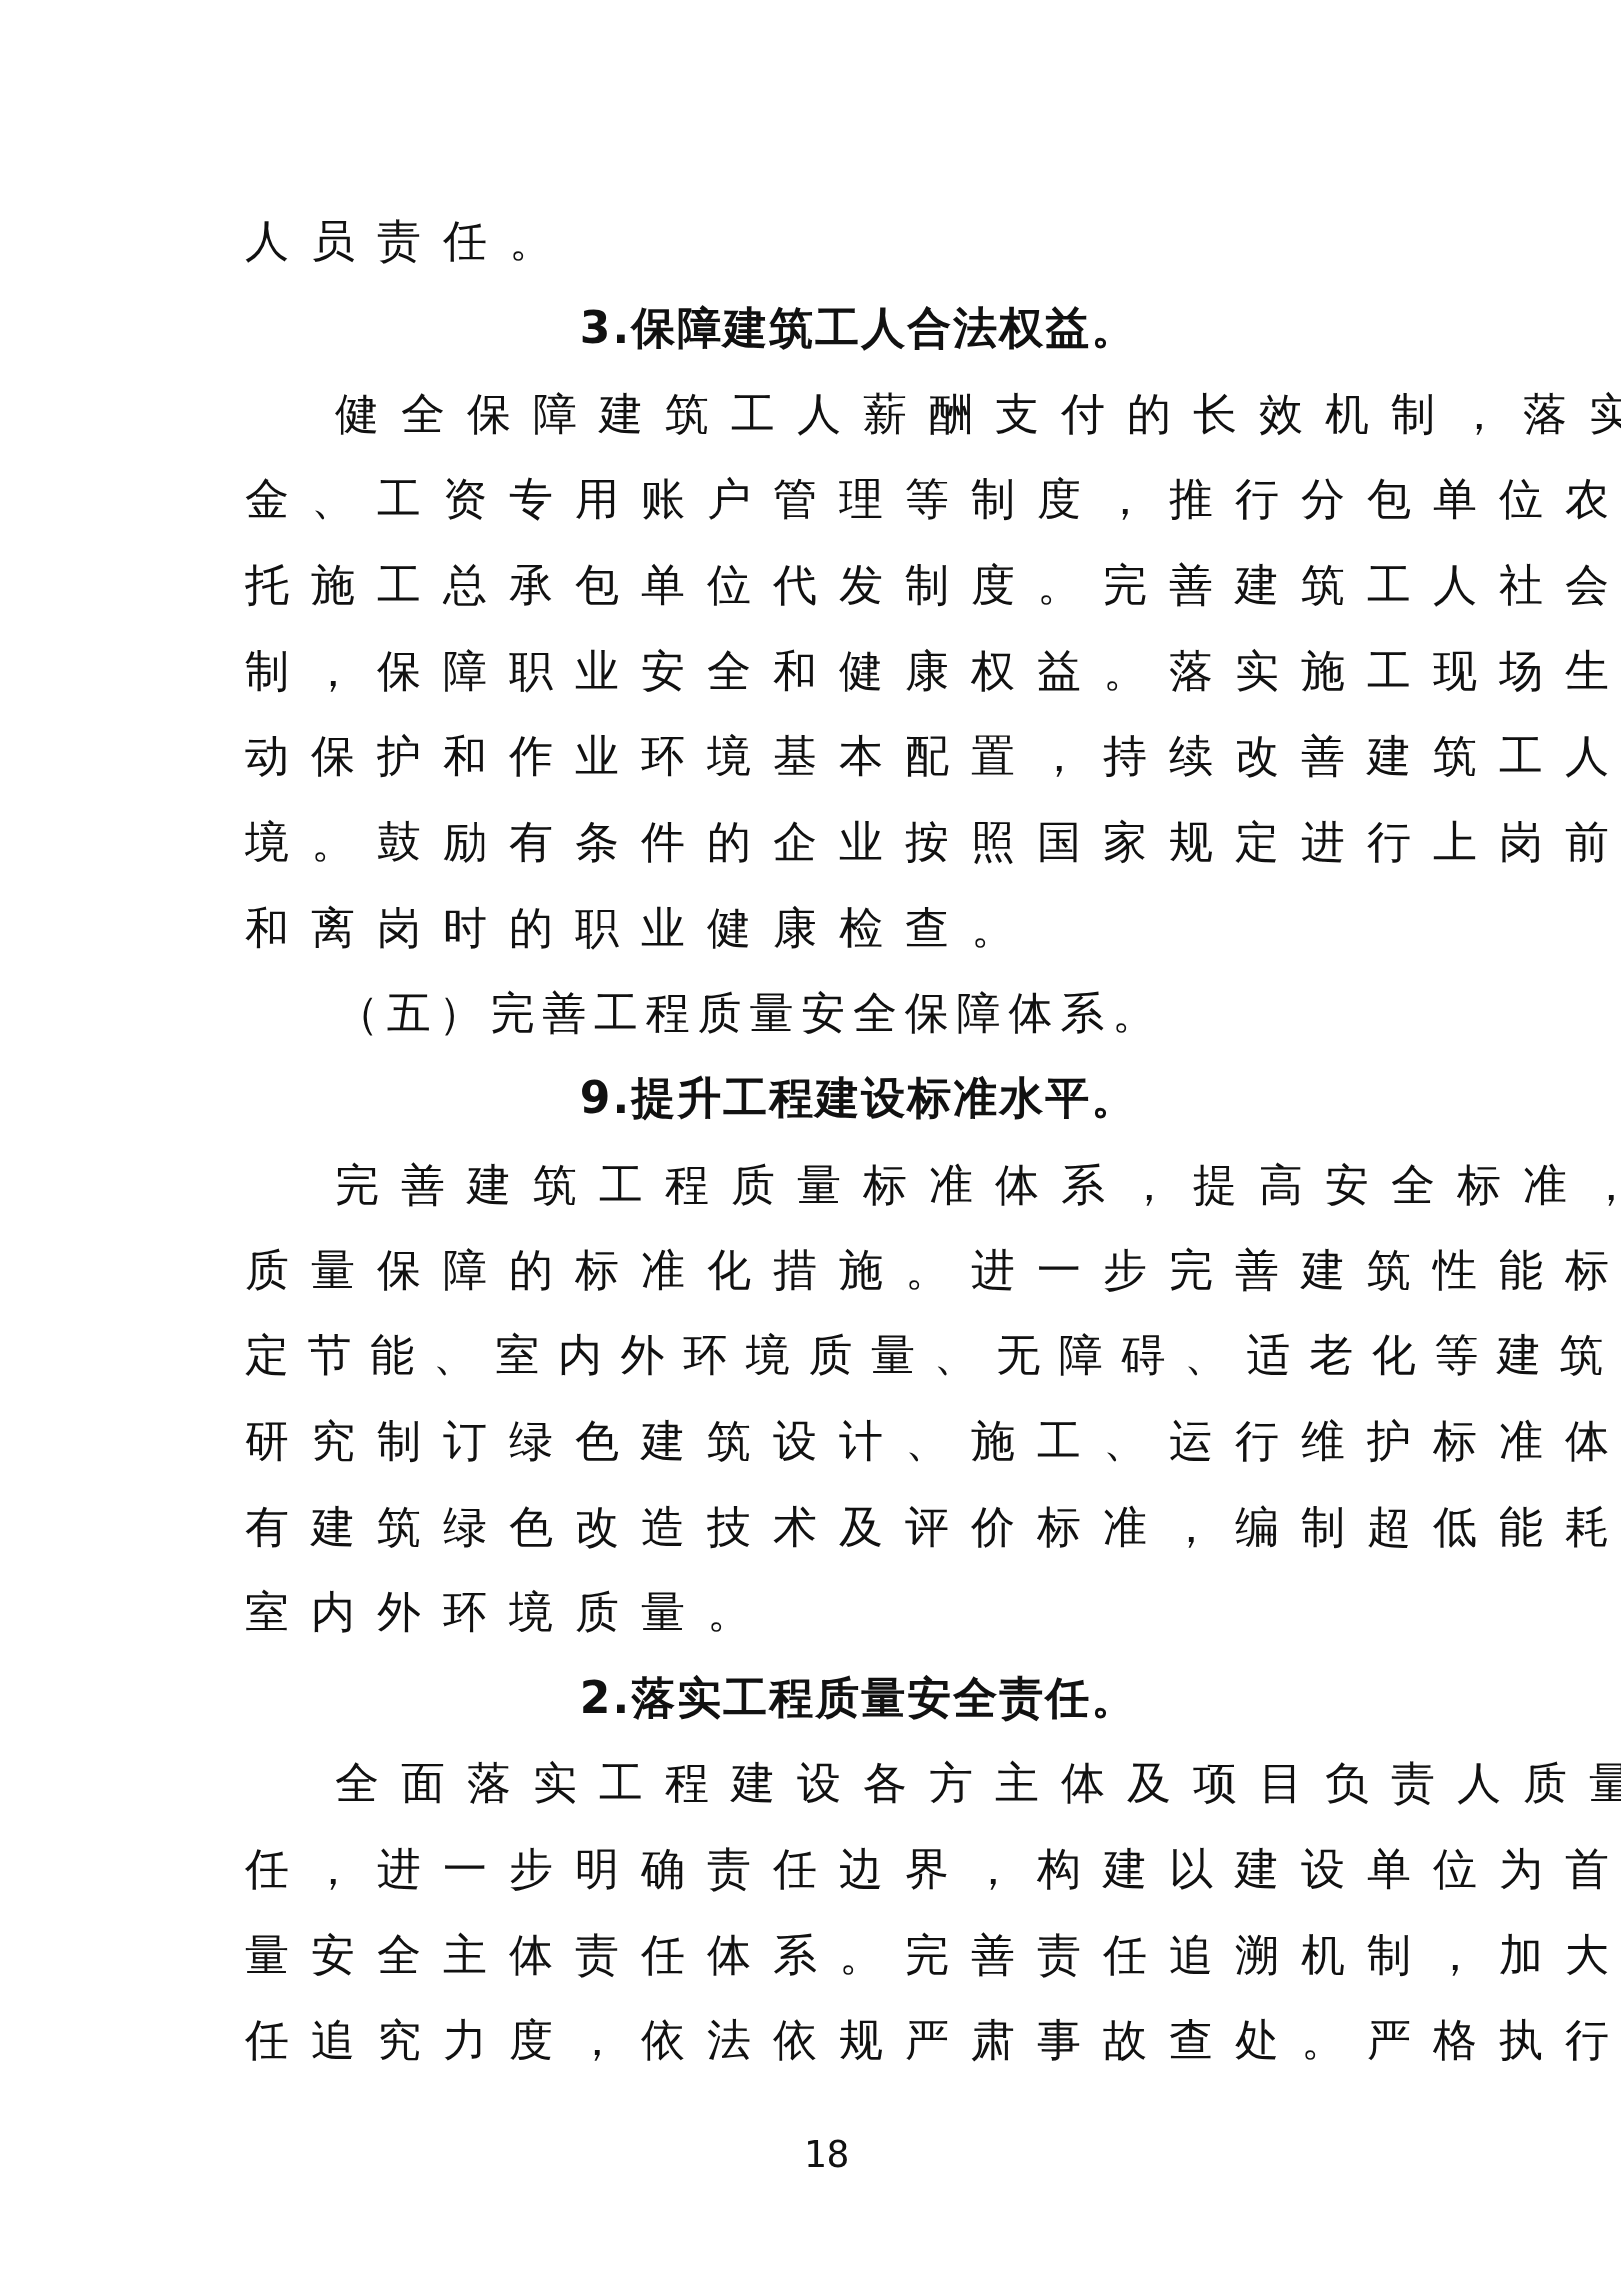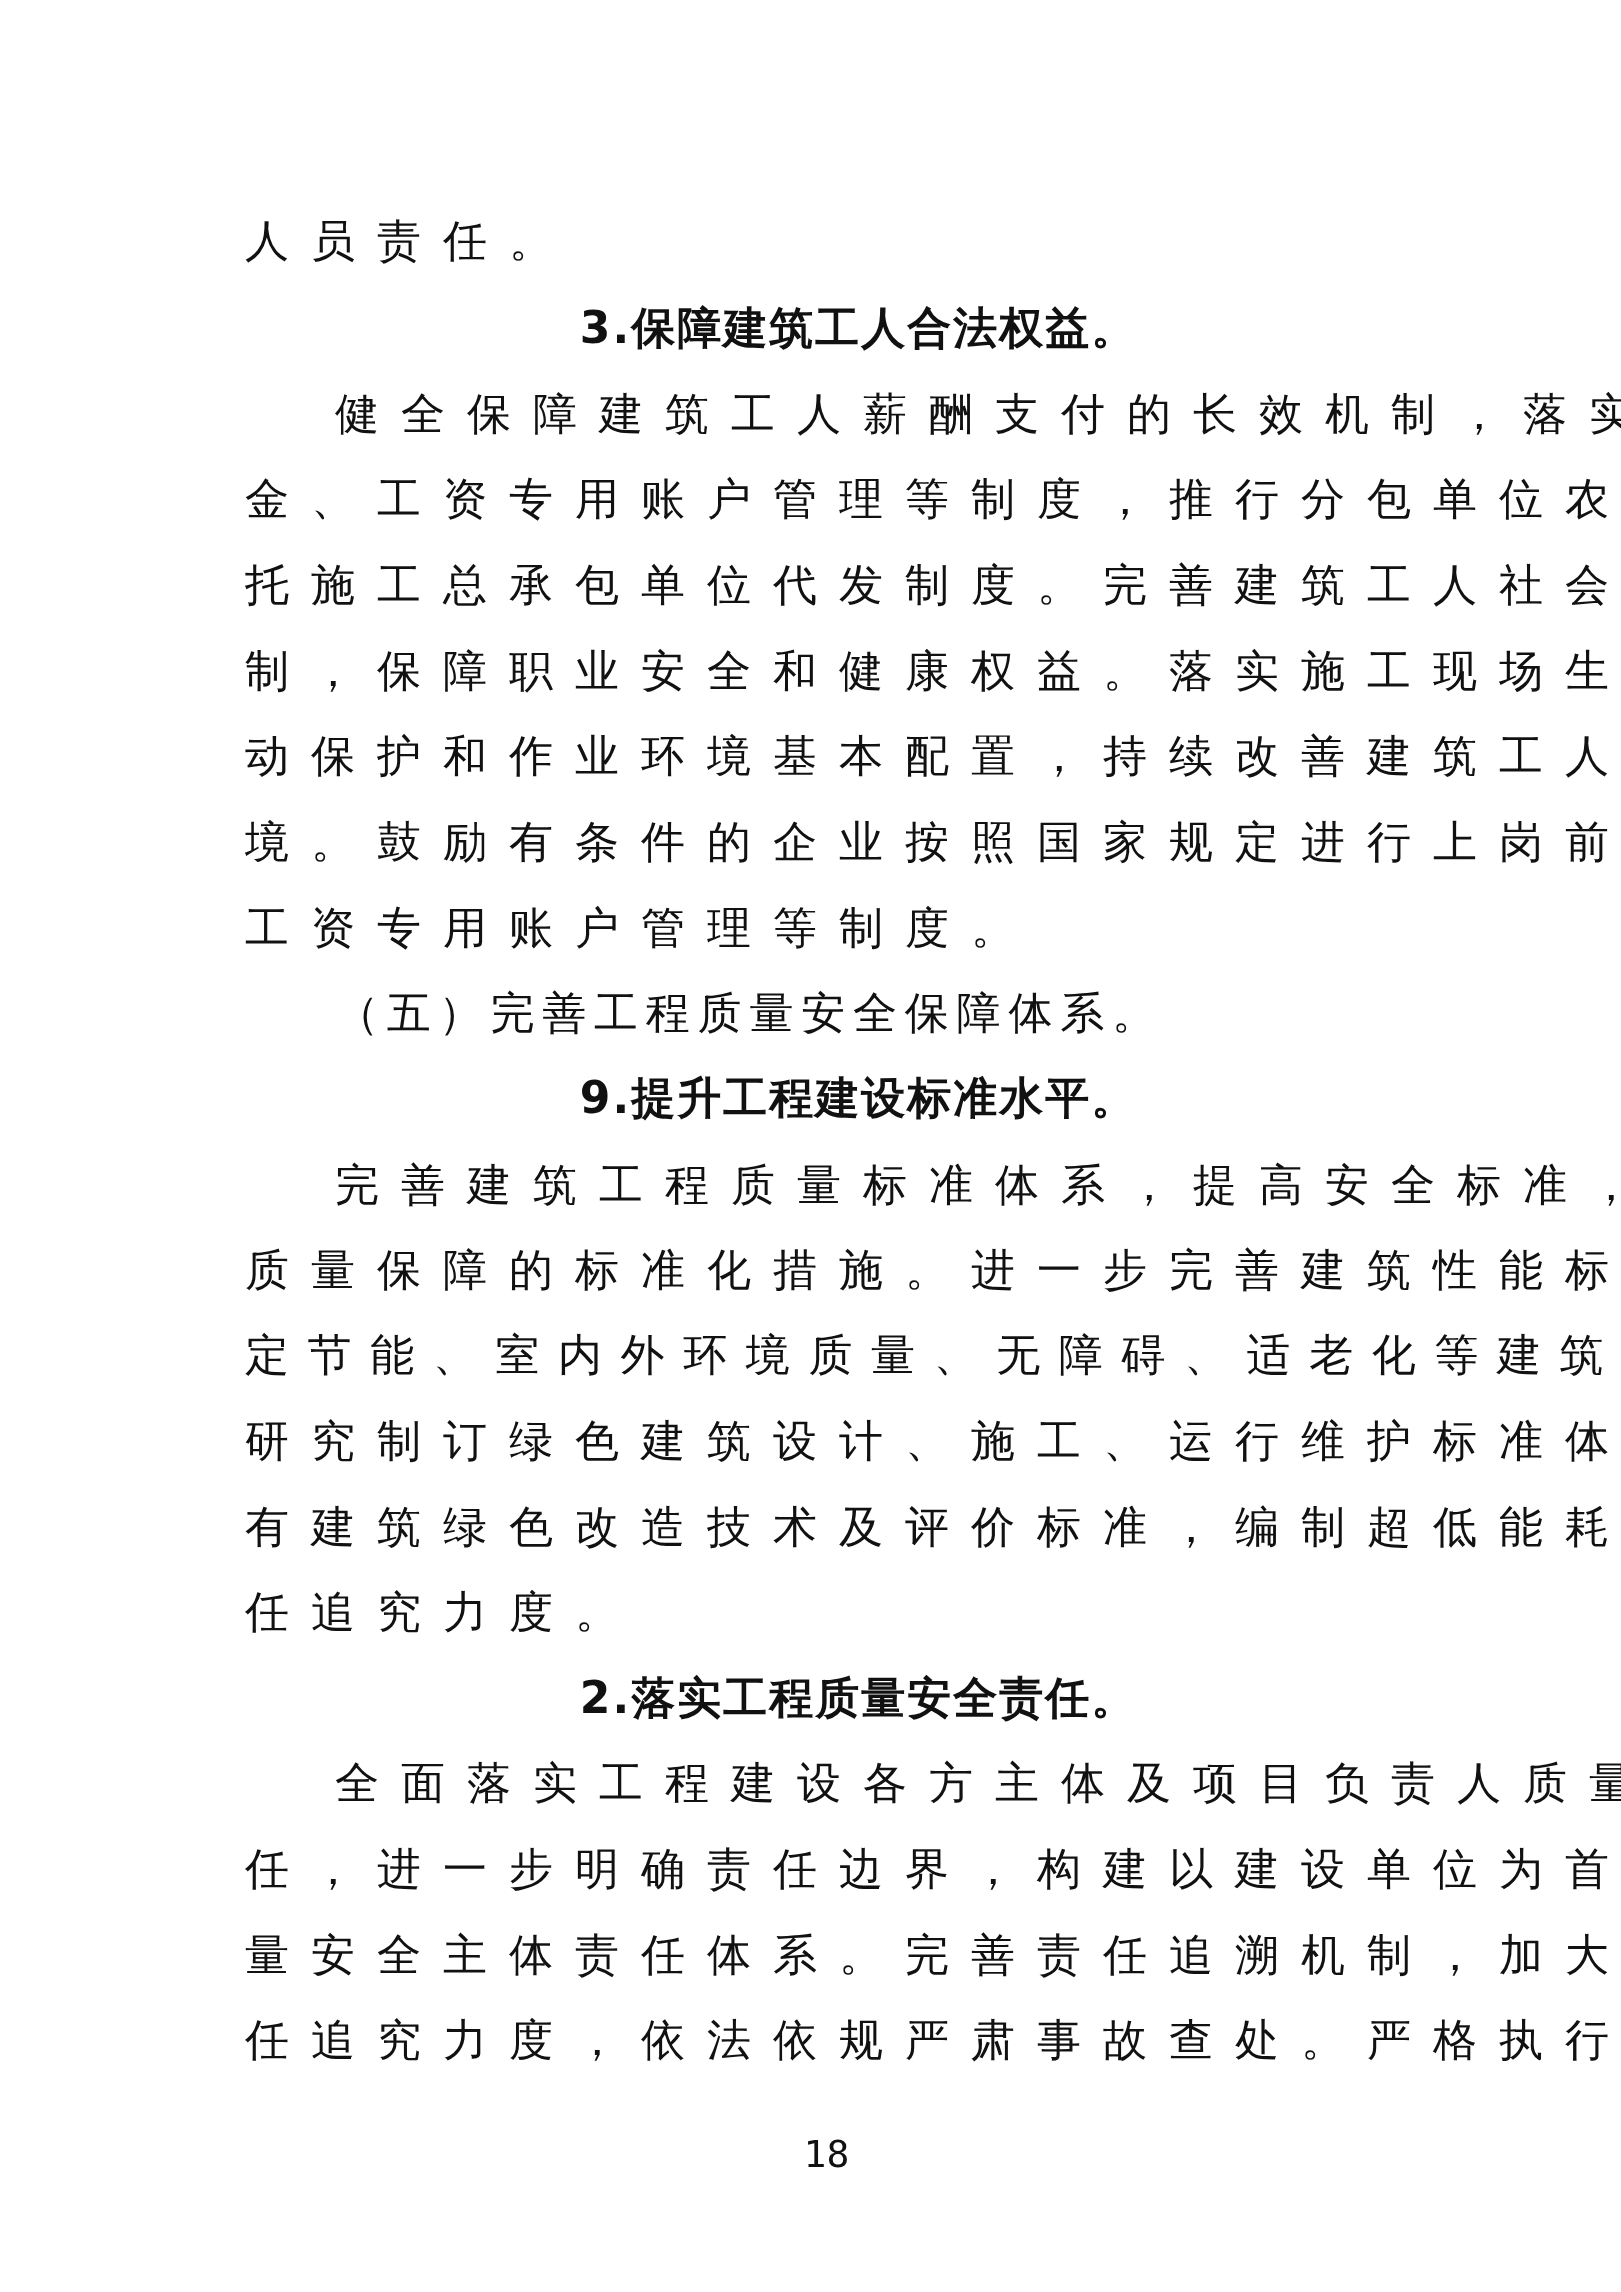--- a/index.html
+++ b/index.html
@@ -19,29 +19,29 @@
 
 <div class="page">
   <div class="line" style="top:211px">人员责任。</div>
   <div class="line indent heading" style="top:298px">3.保障建筑工人合法权益。</div>
   <div class="line indent" style="top:384px">健全保障建筑工人薪酬支付的长效机制，落实工资保证</div>
   <div class="line" style="top:469px">金、工资专用账户管理等制度，推行分包单位农民工工资委</div>
   <div class="line" style="top:555px">托施工总承包单位代发制度。完善建筑工人社会保险缴费机</div>
   <div class="line" style="top:641px">制，保障职业安全和健康权益。落实施工现场生活环境、劳</div>
   <div class="line" style="top:726px">动保护和作业环境基本配置，持续改善建筑工人生产生活环</div>
   <div class="line" style="top:812px">境。鼓励有条件的企业按照国家规定进行上岗前、在岗期间</div>
-  <div class="line" style="top:898px">工资专用账户管理等制度。</div>
+  <div class="line" style="top:898px">和离岗时的职业健康检查。</div>
   <div class="line indent subhead" style="top:983px">（五）完善工程质量安全保障体系。</div>
   <div class="line indent heading" style="top:1068px">9.提升工程建设标准水平。</div>
   <div class="line indent" style="top:1155px">完善建筑工程质量标准体系，提高安全标准，强化工程</div>
   <div class="line" style="top:1240px">质量保障的标准化措施。进一步完善建筑性能标准，合理确</div>
   <div class="line" style="top:1325px;letter-spacing:18.6px">定节能、室内外环境质量、无障碍、适老化等建筑品质指标。</div>
   <div class="line" style="top:1411px">研究制订绿色建筑设计、施工、运行维护标准体系，完善既</div>
   <div class="line" style="top:1497px">有建筑绿色改造技术及评价标准，编制超低能耗、近零能耗</div>
-  <div class="line" style="top:1582px">任追究力度。</div>
+  <div class="line" style="top:1582px">室内外环境质量。</div>
   <div class="line indent heading" style="top:1668px">2.落实工程质量安全责任。</div>
   <div class="line indent" style="top:1753px">全面落实工程建设各方主体及项目负责人质量安全责</div>
   <div class="line" style="top:1839px">任，进一步明确责任边界，构建以建设单位为首要责任的质</div>
   <div class="line" style="top:1925px">量安全主体责任体系。完善责任追溯机制，加大质量安全责</div>
   <div class="line" style="top:2010px">任追究力度，依法依规严肃事故查处。严格执行工程质量终</div>
 
   <div class="pagenum">18</div>
 </div>
 
 

